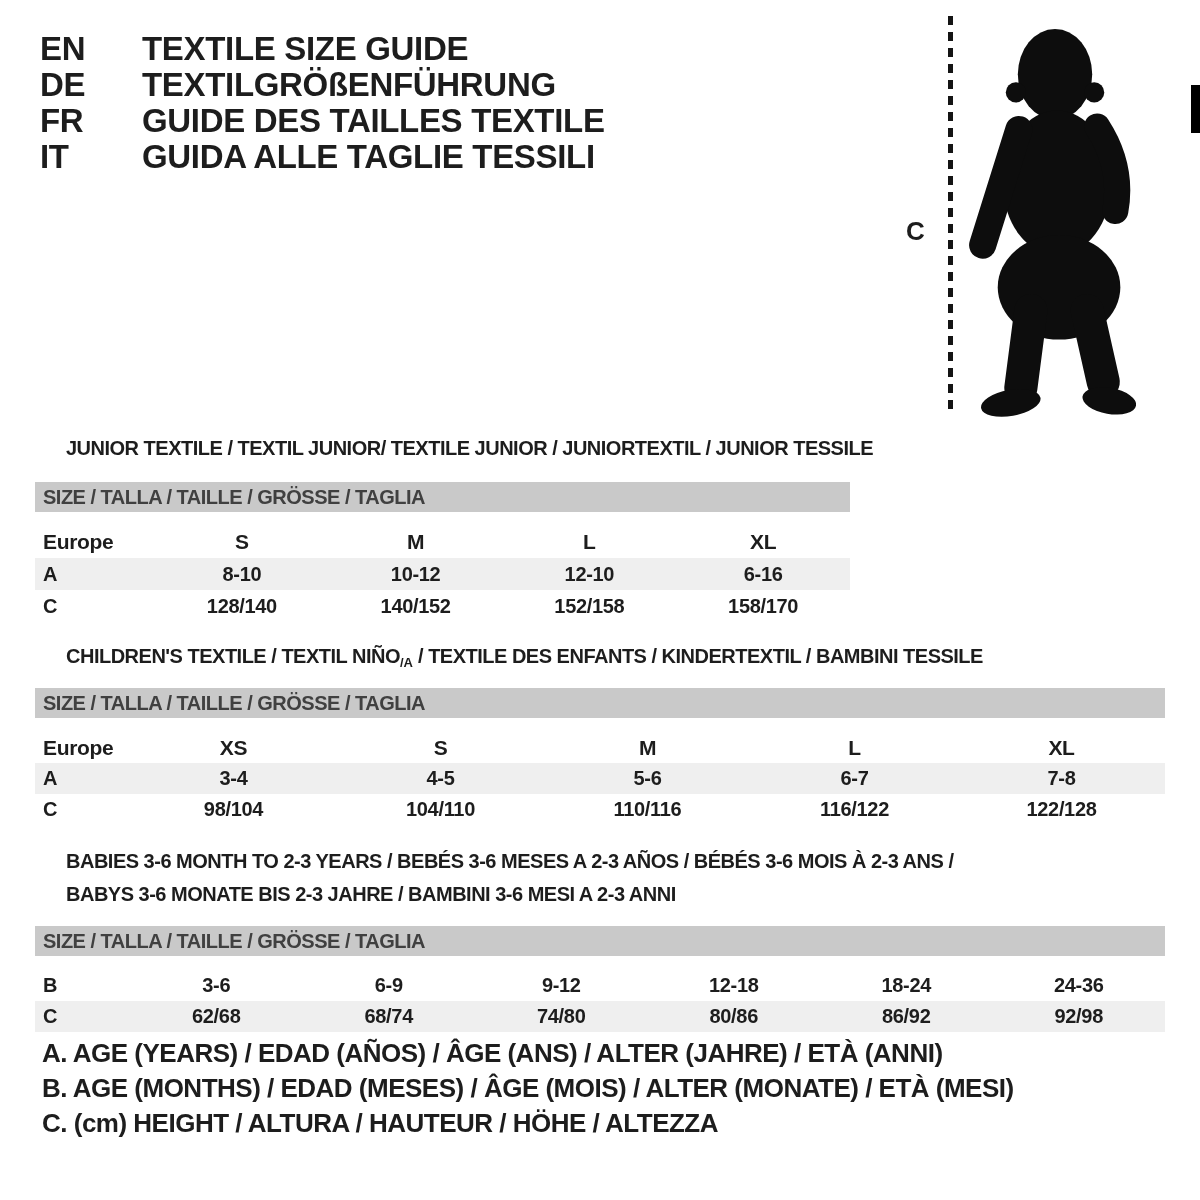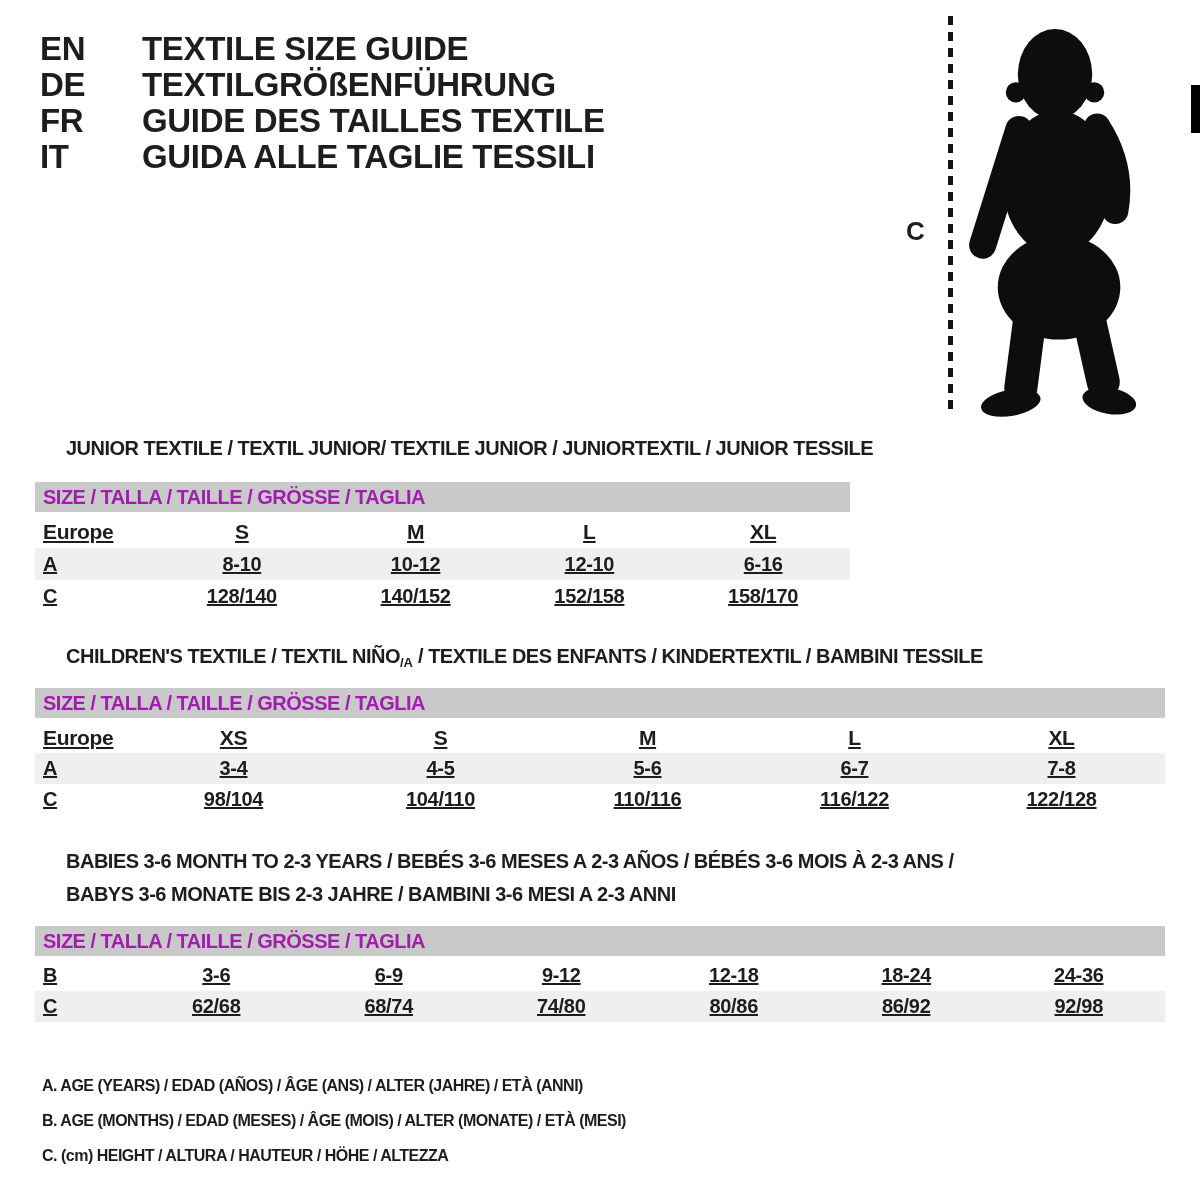--- a/index.html
+++ b/index.html
@@ -29,34 +29,34 @@
   #children-title{top:645px;}
   #babies-title{top:845px;line-height:33px;}
   .sub-small{font-size:13px;vertical-align:-4px;letter-spacing:0;}
 
   
   .table{position:absolute;left:35px;}
   #junior-table{top:482px;width:815px;}
   #children-table{top:688px;width:1130px;}
   #babies-table{top:926px;width:1130px;}
   .size-bar{
-    height:30px;line-height:30px;background:#c9c9c9;color:#a21caf;
-    font-size:20px;padding-left:8px;letter-spacing:-0.5px;margin-bottom:4px;
+    height:30px;line-height:30px;background:#c9c9c9;color:#404040;
+    font-size:20px;padding-left:8px;letter-spacing:-0.5px;margin-bottom:14px;
   }
   .row{display:grid;align-items:center;font-size:20px;}
   .row.shaded{background:#efefef;}
   #junior-table .row{grid-template-columns:120px repeat(4,1fr);height:32px;}
   #children-table .row{grid-template-columns:95px repeat(5,1fr);height:31px;}
   #babies-table .row{grid-template-columns:95px repeat(6,1fr);height:31px;}
-  .cell{text-align:center;text-decoration:underline;}
+  .cell{text-align:center;}
   .cell.first{text-align:left;padding-left:8px;}
   .header-row .cell{font-size:21px;}
 
   
-  .legend{position:absolute;left:42px;top:1068px;font-size:16px;letter-spacing:-0.5px;}
+  .legend{position:absolute;left:42px;top:1036px;font-size:26px;letter-spacing:-0.5px;}
   .legend-line{height:35px;line-height:35px;white-space:nowrap;}
 </style>
 </head>
 <body>
 
 <div class="page">
 
   <div class="lang-block">
     <div class="lang-row">
       <span class="lang-code">EN</span>

